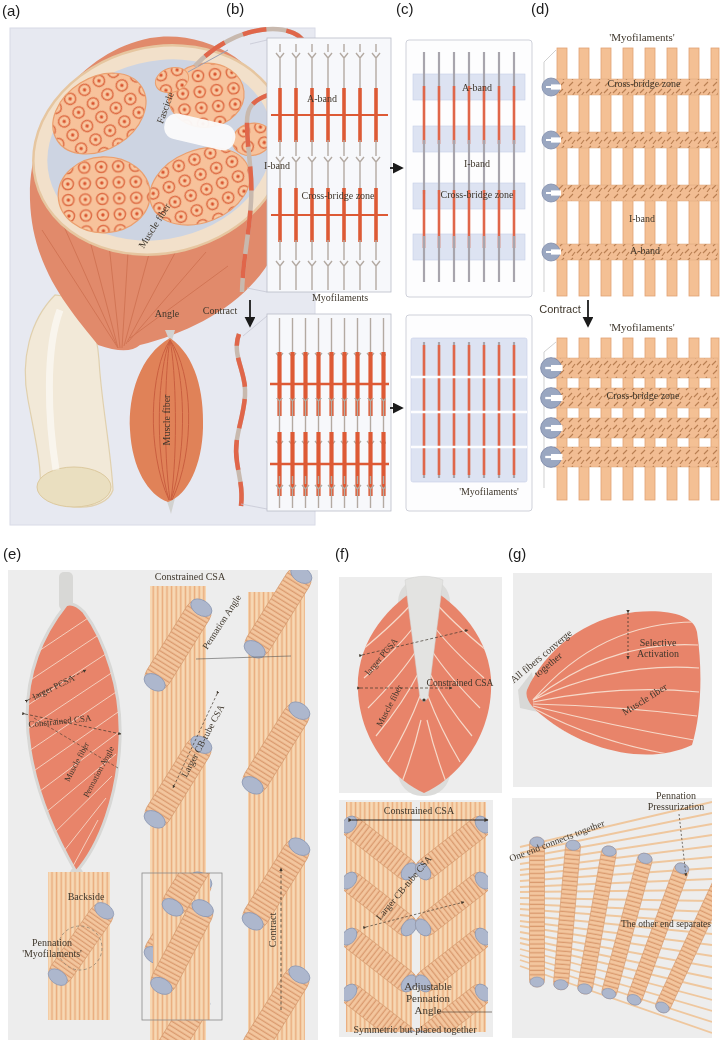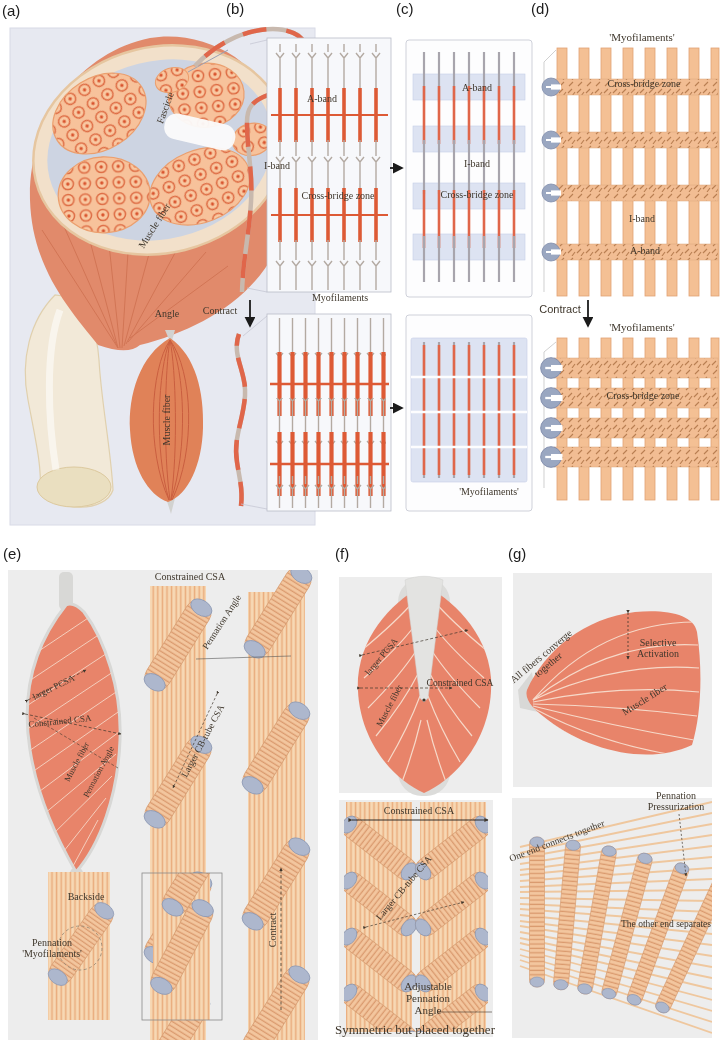--- a/index.html
+++ b/index.html
@@ -445,21 +445,21 @@
 <span class="lb" style="left:86px;top:897px">Backside</span>
 <span class="lb wr" style="left:52px;top:949px;width:86px">Pennation 'Myofilaments'</span>
 <span class="lb" style="left:273px;top:930px;transform:translate(-50%,-50%) rotate(-90deg)">Contract</span>
 
 <span class="lb" style="left:382px;top:657px;font-size:9px;transform:translate(-50%,-50%) rotate(-50deg)">larger PCSA</span>
 <span class="lb" style="left:390px;top:706px;font-size:9px;transform:translate(-50%,-50%) rotate(-62deg)">Muscle fiber</span>
 <span class="lb" style="left:460px;top:683px;font-size:9.5px">Constrained CSA</span>
 <span class="lb" style="left:419px;top:811px">Constrained CSA</span>
 <span class="lb" style="left:404px;top:888px;font-size:9.5px;transform:translate(-50%,-50%) rotate(-50deg)">Larger CB-tube CSA</span>
 <span class="lb wr" style="left:428px;top:999px;width:62px;font-size:11px">Adjustable Pennation Angle</span>
-<span class="lb" style="left:415px;top:1030px;font-size:13px">Symmetric but placed together</span>
+<span class="lb" style="left:415px;top:1030px;font-size:10px">Symmetric but placed together</span>
 
 <span class="lb wr" style="left:545px;top:661px;width:82px;transform:translate(-50%,-50%) rotate(-40deg)">All fibers converge together</span>
 <span class="lb wr" style="left:658px;top:649px;width:62px">Selective Activation</span>
 <span class="lb" style="left:645px;top:700px;transform:translate(-50%,-50%) rotate(-32deg)">Muscle fiber</span>
 <span class="lb wr" style="left:676px;top:802px;width:88px">Pennation Pressurization</span>
 <span class="lb" style="left:557px;top:841px;font-size:9.5px;transform:translate(-50%,-50%) rotate(-21deg)">One end connects together</span>
 <span class="lb" style="left:666px;top:924px;font-size:9.5px">The other end separates</span>
 
 </div>
 

